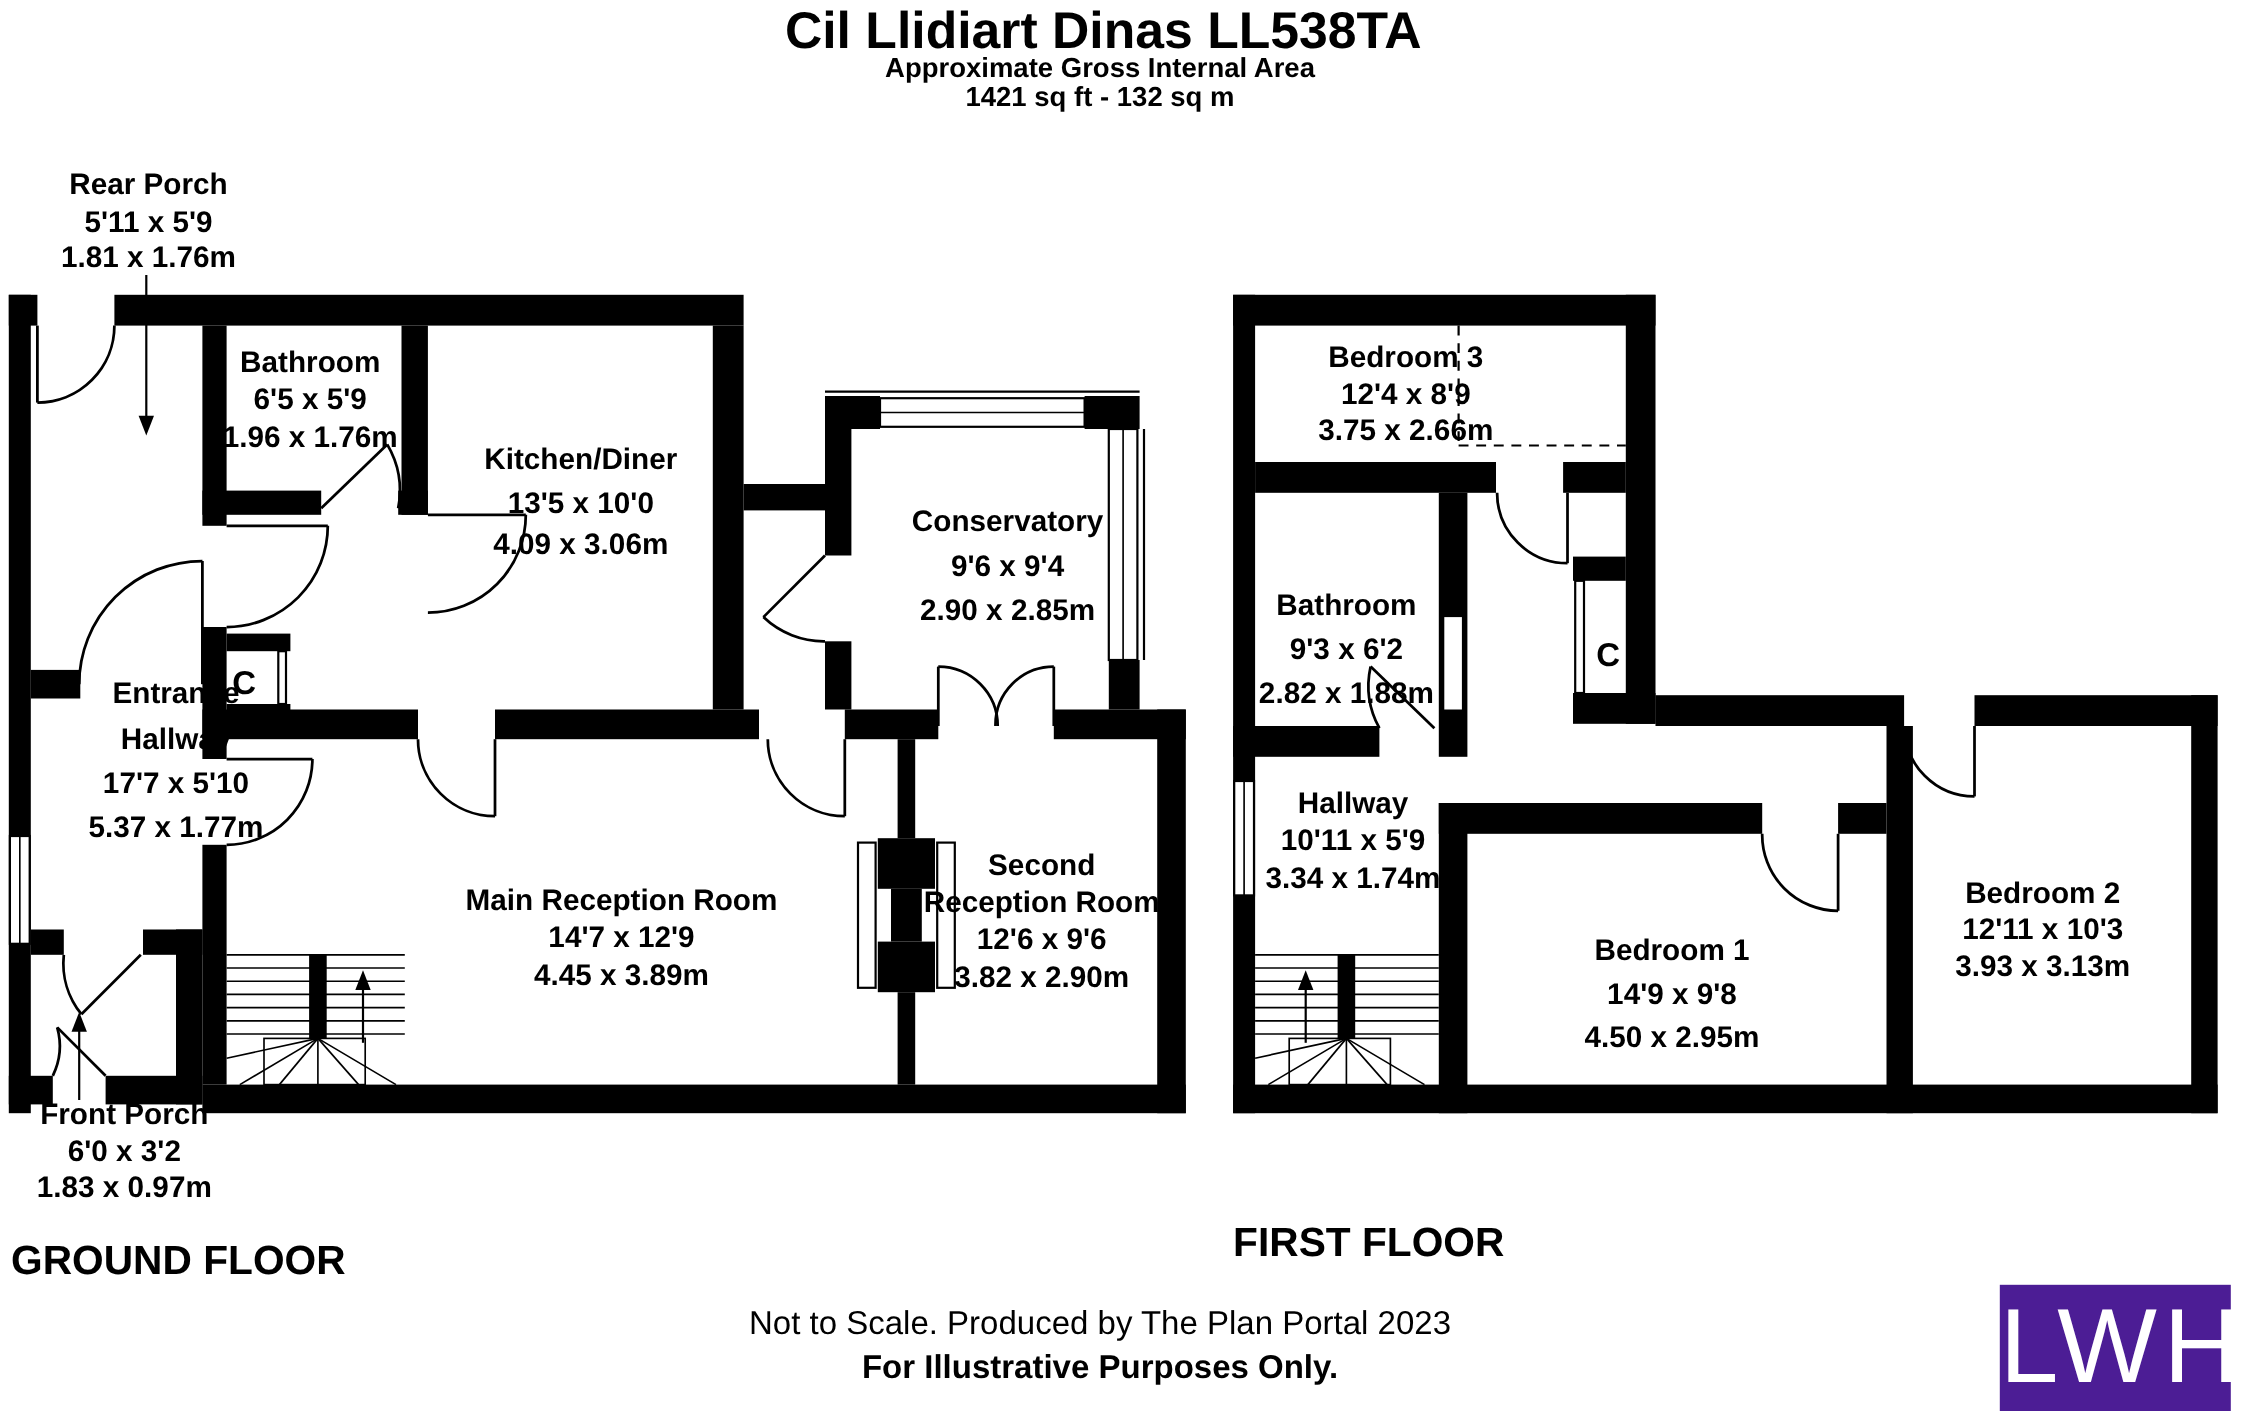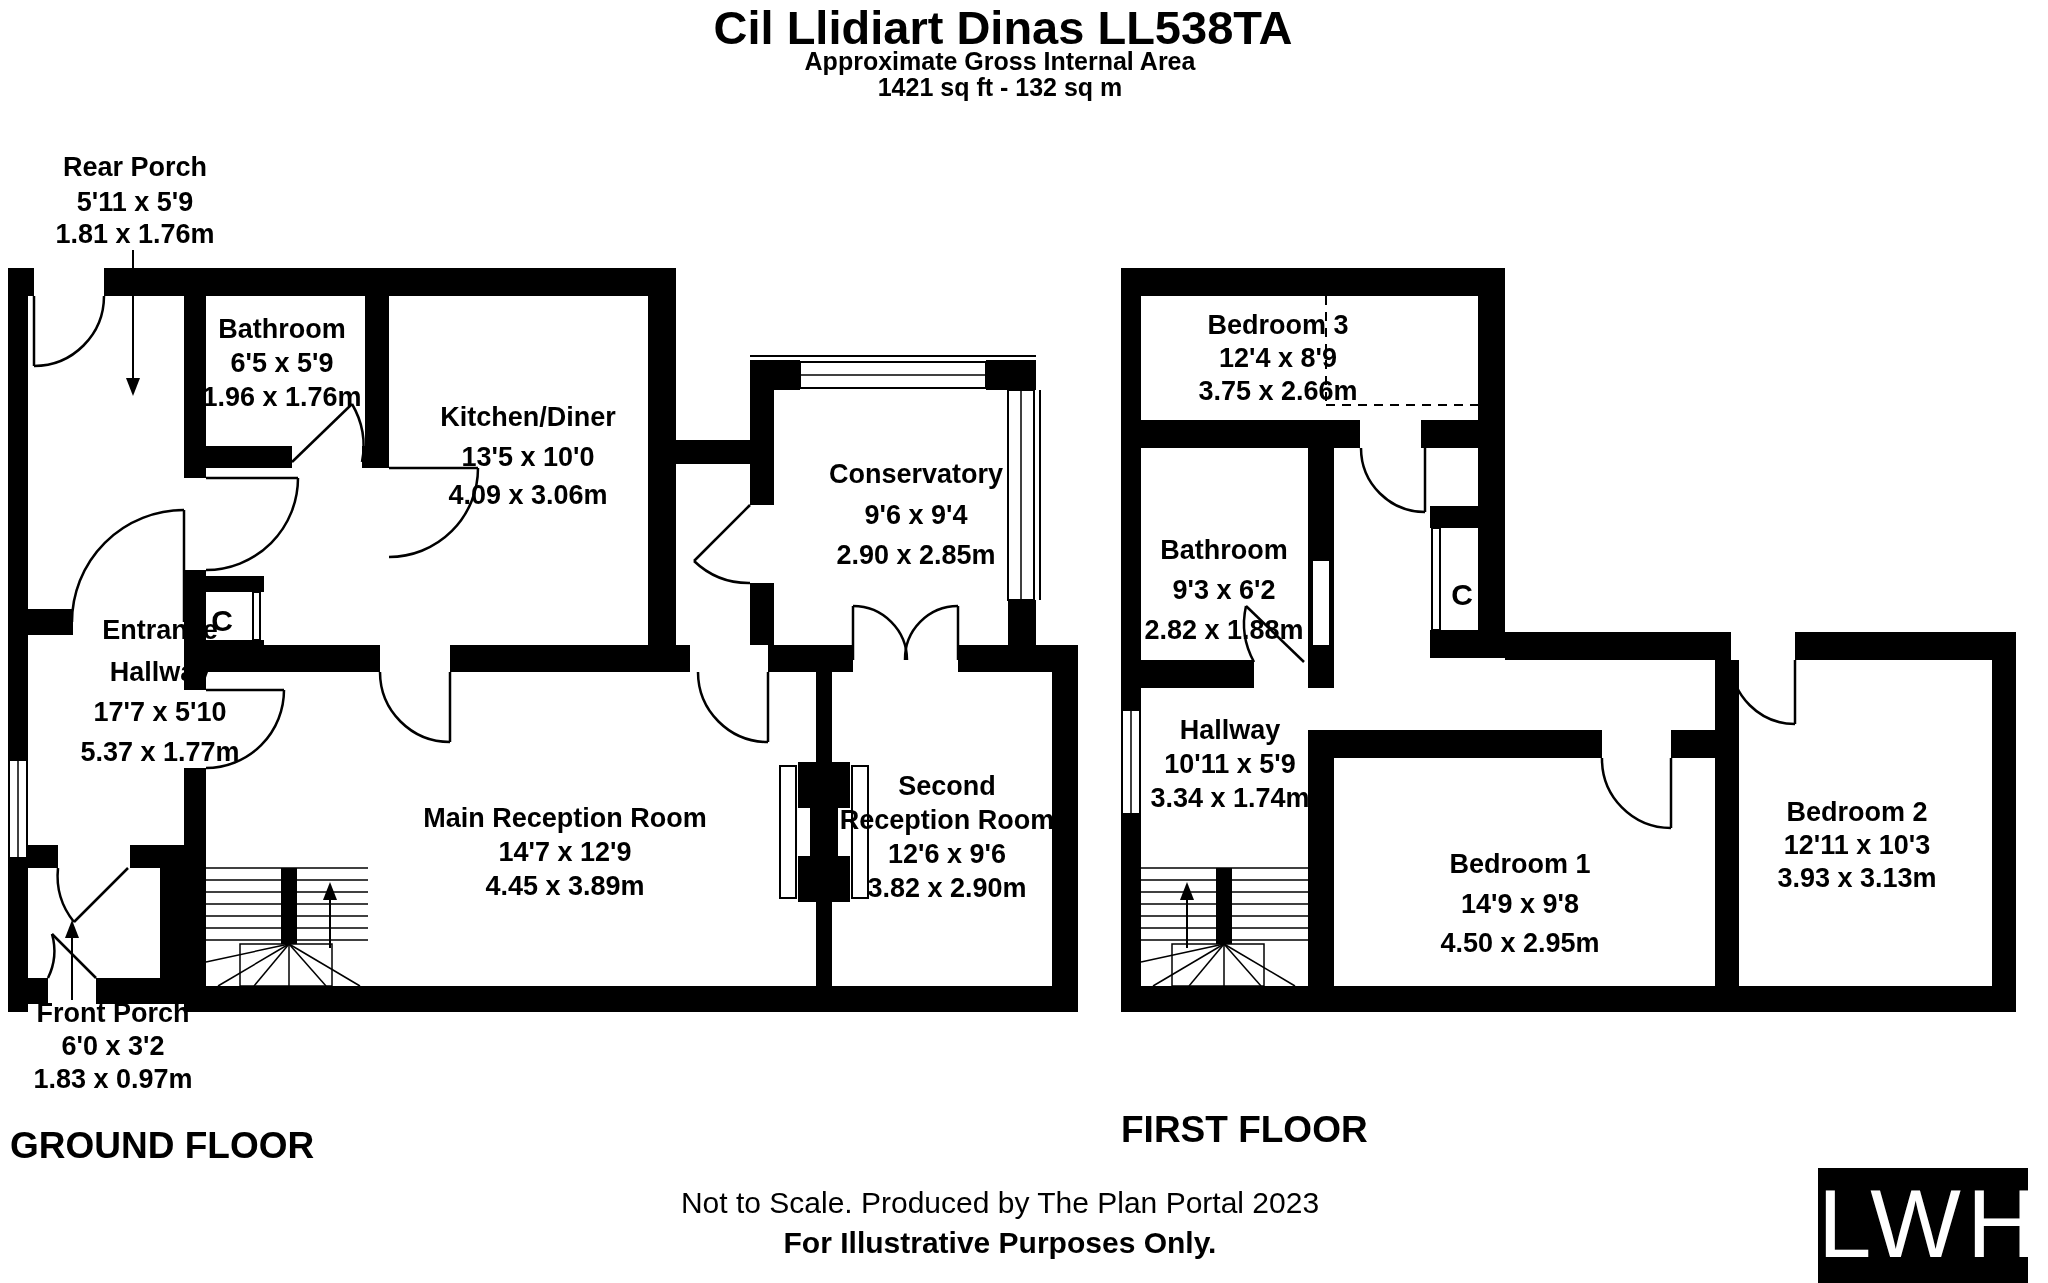--- a/index.html
+++ b/index.html
@@ -14,21 +14,21 @@
   .win{fill:#fff;stroke:#000;stroke-width:2;}
   .dash{fill:none;stroke:#000;stroke-width:2;stroke-dasharray:9 7;}
   .lbl{font-size:27px;font-weight:bold;text-anchor:middle;}
   .closet{font-size:30px;font-weight:bold;text-anchor:middle;}
   .flr{font-size:37px;font-weight:bold;}
   .ttl{font-size:47px;font-weight:bold;text-anchor:middle;}
   .sub{font-size:25px;font-weight:bold;text-anchor:middle;}
   .ftr{font-size:30px;text-anchor:middle;}
   .ftrb{font-size:30px;font-weight:bold;text-anchor:middle;}
   #watermark{position:absolute;left:1818px;top:1168px;width:210px;height:115px;
-             background:#000000;color:#fff;font-size:96px;line-height:112px;
+             background:#4c1d95;color:#fff;font-size:96px;line-height:112px;
              text-align:center;letter-spacing:6px;font-weight:400;}
 </style>
 </head>
 <body>
 
 <div id="page">
 <svg width="2048" height="1283" viewBox="0 0 2048 1283">
 
   <text class="ttl" x="1003" y="44">Cil Llidiart Dinas LL538TA</text>
   <text class="sub" x="1000" y="70">Approximate Gross Internal Area</text>

